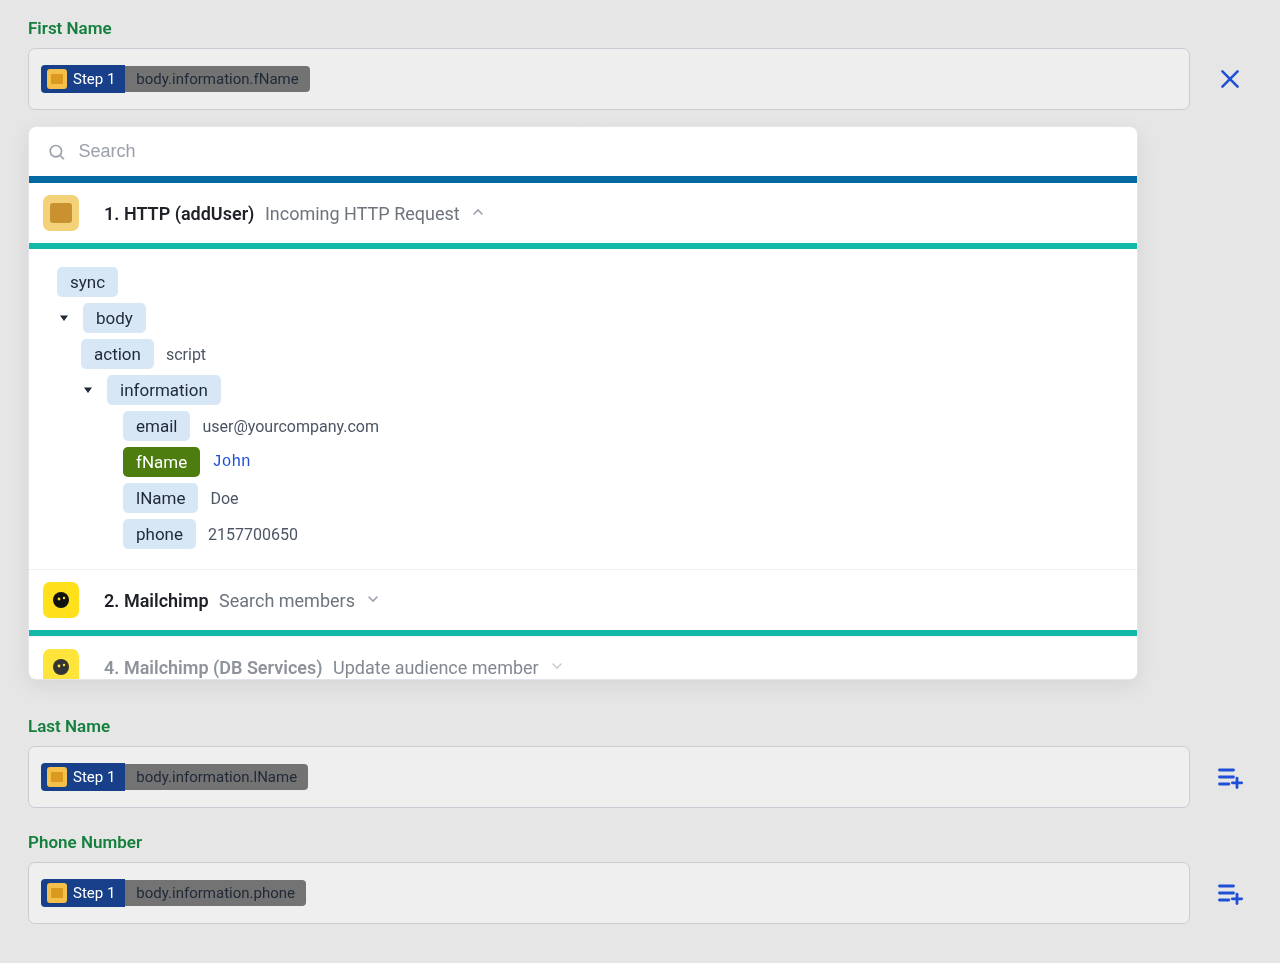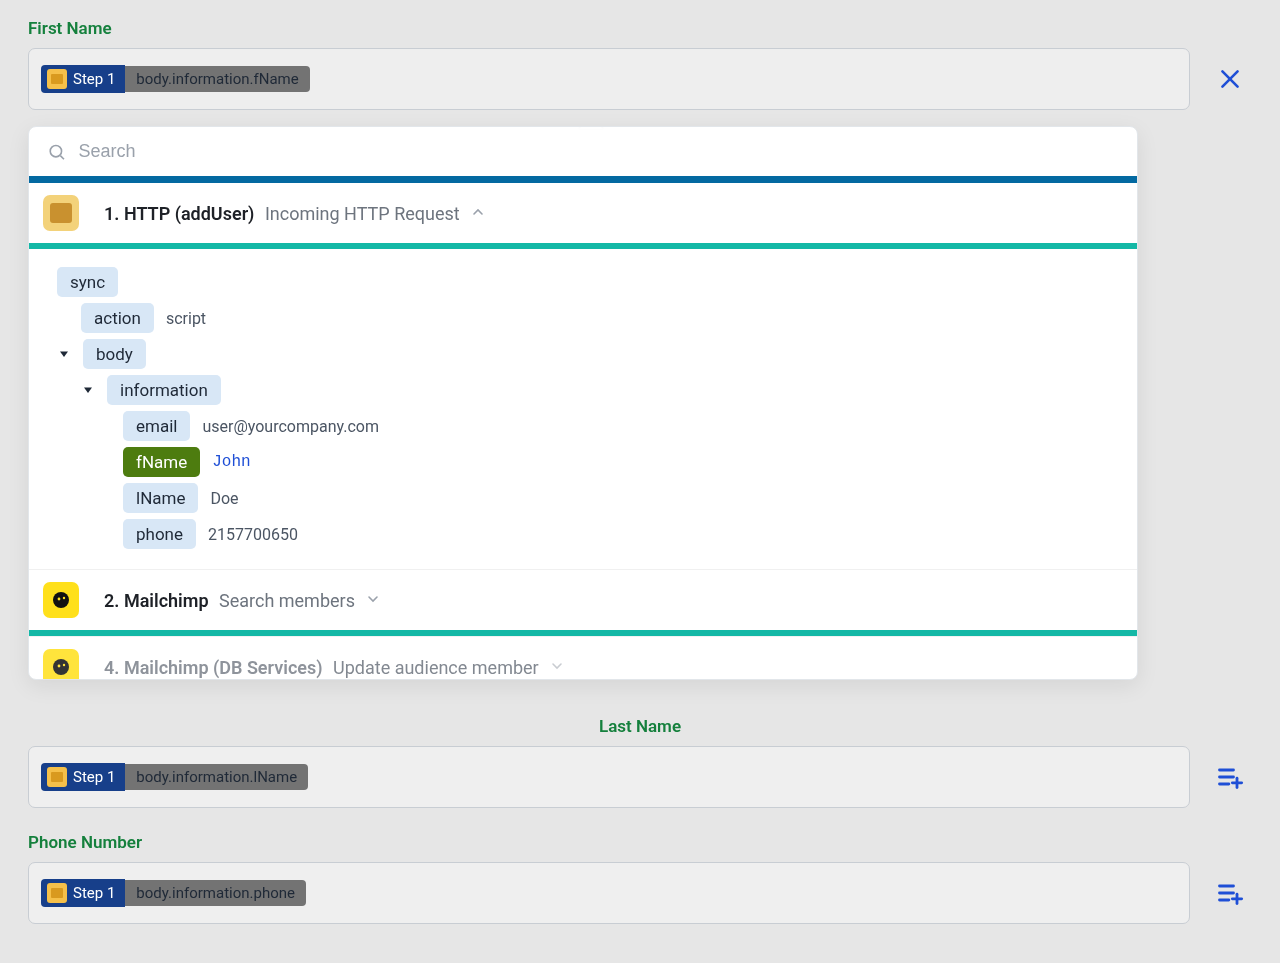--- a/index.html
+++ b/index.html
@@ -252,32 +252,32 @@
             </svg>
         </span>
       </span>
     </div>
 
     <div class="dd-body">
       <div class="row indent-0">
         <span class="tag">sync</span>
       </div>
 
-      <div class="row indent-1">
-        <span class="tag">action</span>
-        <span class="sample">script</span>
-      </div>
-
       <div class="row indent-0">
         <span class="expand-caret">
           <svg width="12" height="12" viewBox="0 0 24 24" fill="#1f2937">
               <polygon points="4,7 20,7 12,18"></polygon>
             </svg>
         </span>
         <span class="tag">body</span>
+      </div>
+
+      <div class="row indent-1">
+        <span class="tag">action</span>
+        <span class="sample">script</span>
       </div>
 
       <div class="row indent-1">
         <span class="expand-caret">
           <svg width="12" height="12" viewBox="0 0 24 24" fill="#1f2937">
               <polygon points="4,7 20,7 12,18"></polygon>
             </svg>
         </span>
         <span class="tag">information</span>
       </div>
@@ -339,21 +339,21 @@
         <span class="chevron">
           <svg width="16" height="16" viewBox="0 0 24 24" fill="none" stroke="#c0c4ca" stroke-width="2.4" stroke-linecap="round">
               <polyline points="6 9 12 15 18 9"></polyline>
             </svg>
         </span>
       </span>
     </div>
   </div>
 </div>
 
-<div class="field-block" style="margin-top:36px;text-align:center;">
+<div class="field-block" style="margin-top:36px;">
   <div class="field-label">Last Name</div>
   <div class="field-row">
     <div class="field-input">
       <span class="step-chip">
         <span class="step-icon">
             <span class="step-icon-inner"></span>
           </span>
         <span>Step 1</span>
       </span>
       <span class="path-chip">body.information.lName</span>

